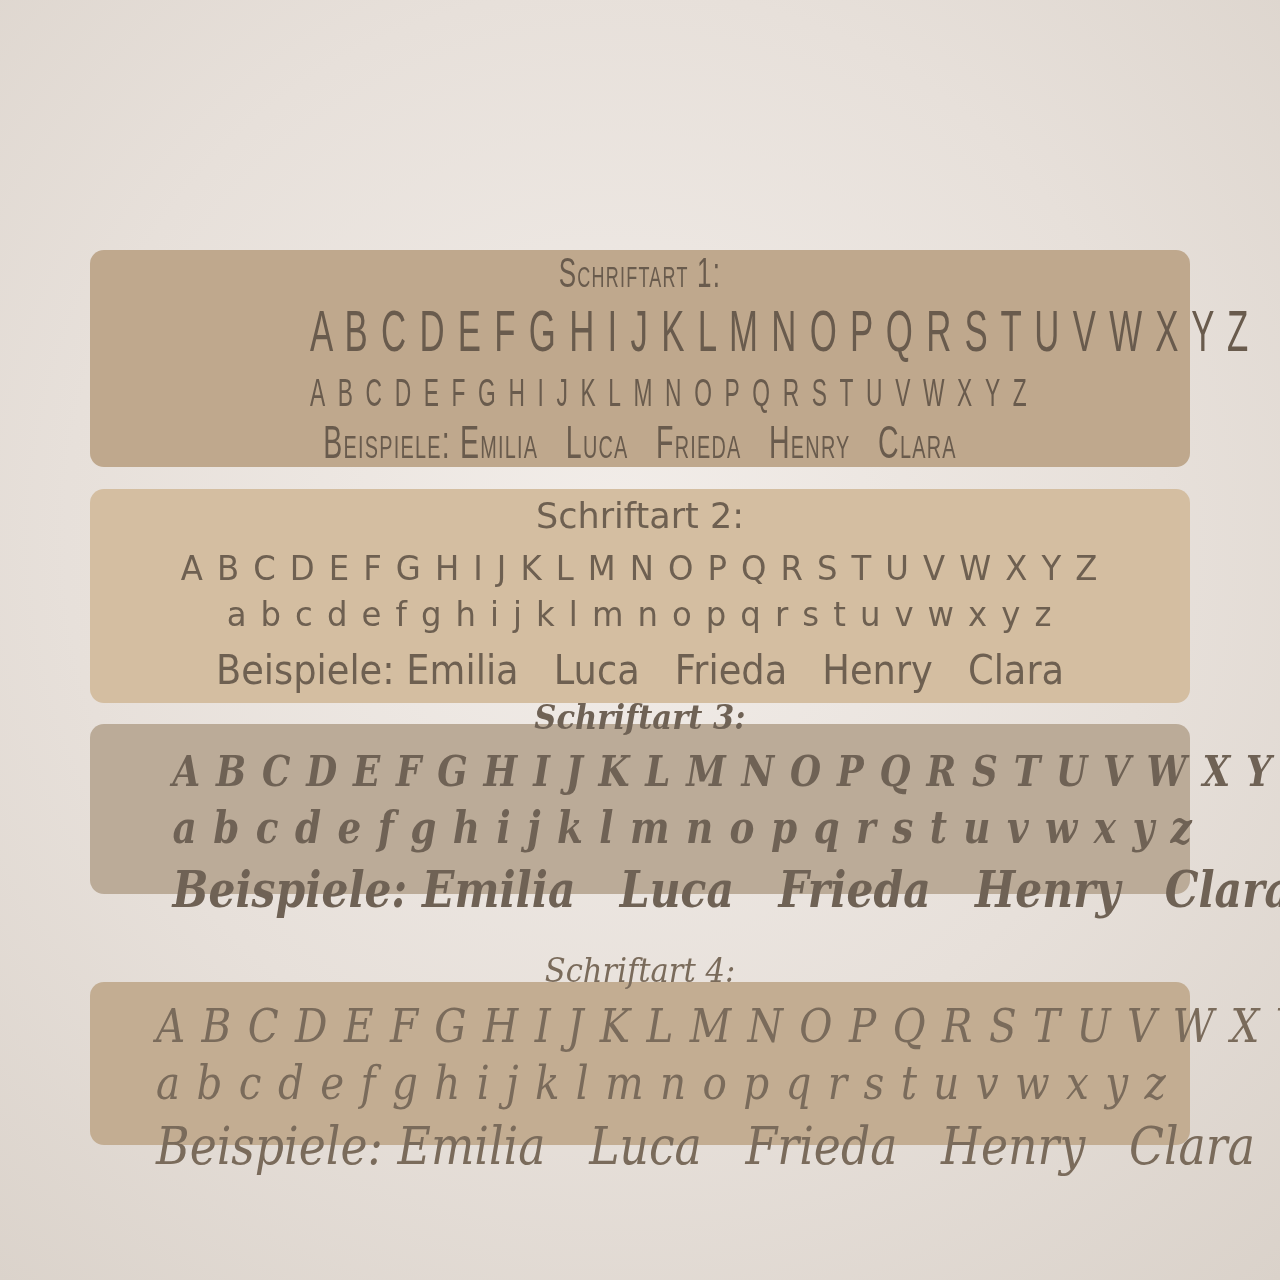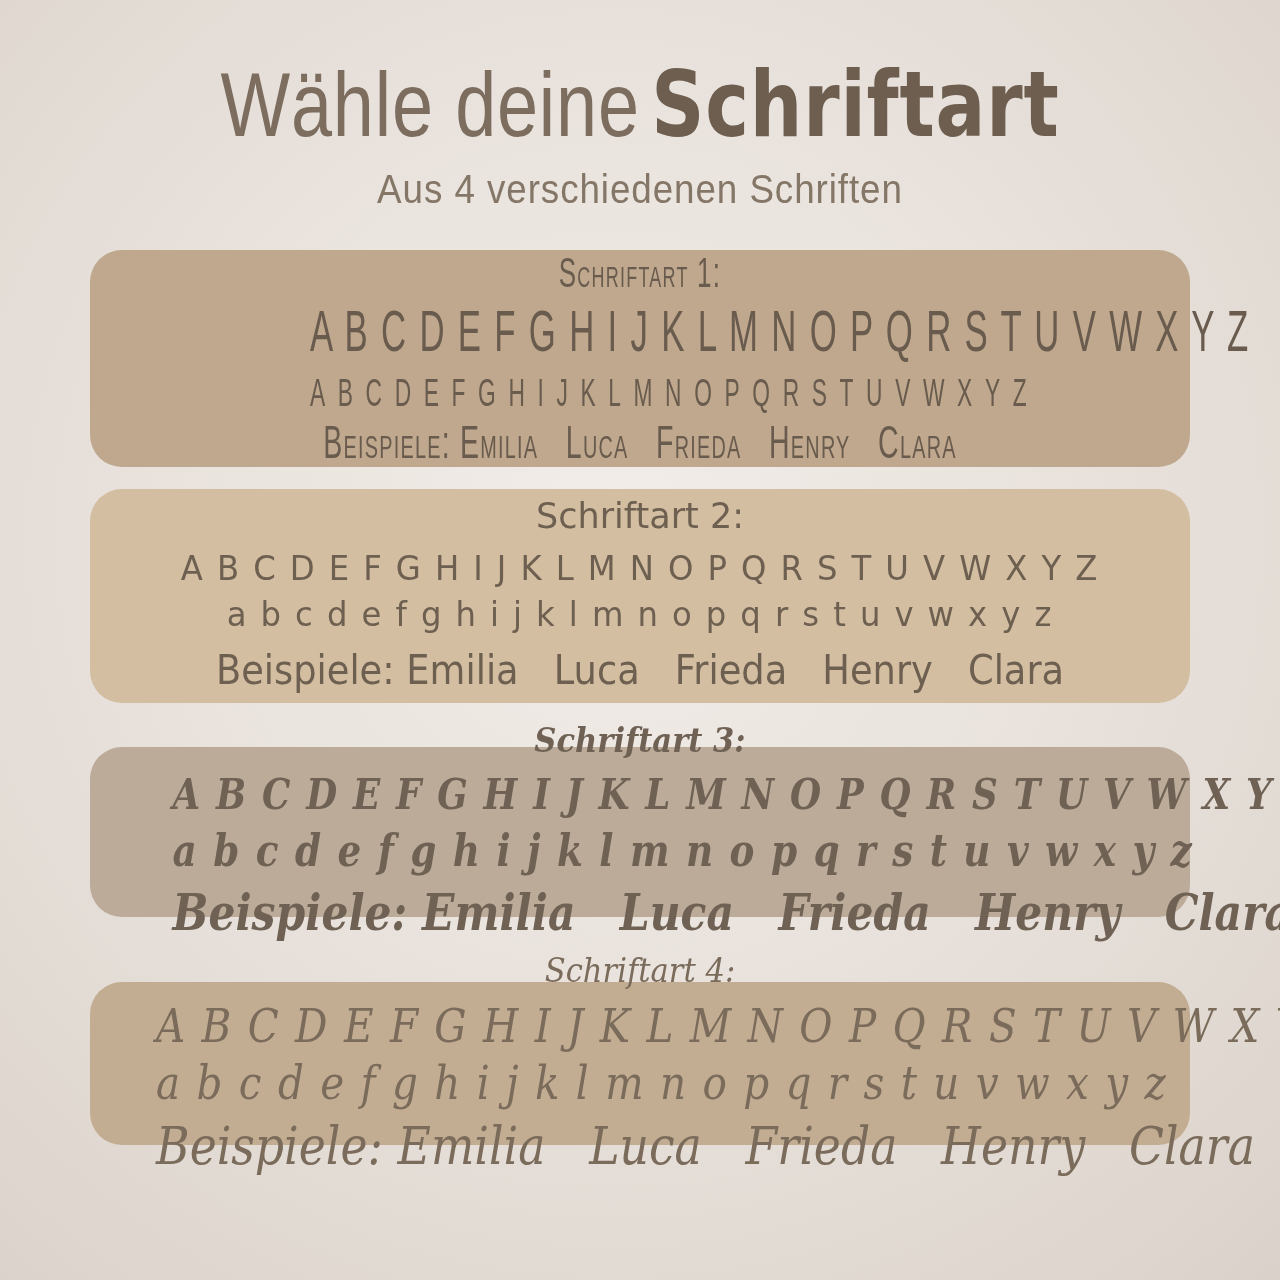--- a/index.html
+++ b/index.html
@@ -18,64 +18,60 @@
     white-space:nowrap;
   }
   .title .t1{color:#7c6d5f;font-family:"Liberation Sans",sans-serif;letter-spacing:1px;}
   .title .t2{color:#6d5e4f;font-family:"DejaVu Sans",sans-serif;font-weight:700;margin-left:14px;letter-spacing:1px;}
   .subtitle{
     display:block;margin:14px 0 0 0;font-size:40px;font-weight:400;color:#857768;
     transform:scaleX(0.92);transform-origin:50% 50%;letter-spacing:1px;
   }
   
   .card{
-    position:absolute;left:90px;width:1100px;border-radius:32px;
+    position:absolute;left:90px;width:1100px;border-radius:14px;
     display:flex;flex-direction:column;align-items:center;justify-content:center;
     box-sizing:border-box;
   }
   .line{display:block;width:100%;text-align:center;white-space:pre;
         transform:scaleX(var(--sx,1));transform-origin:50% 50%;}
   
   .card1{top:250px;height:217px;background:#bfa88d;}
   .card1 .line{font-family:"Liberation Sans",sans-serif;font-variant:small-caps;color:#695b4d;}
   .card1 .h  {--sx:0.62;font-size:42px;letter-spacing:2px;margin-bottom:4px;}
   .card1 .u  {--sx:0.60;font-size:58px;line-height:1.02;letter-spacing:3px;}
   .card1 .l  {--sx:0.60;font-size:54px;line-height:1.02;letter-spacing:3px;}
   .card1 .ex {--sx:0.62;font-size:46px;line-height:1.1;letter-spacing:2px;margin-top:2px;}
   
   .card2{top:489px;height:214px;background:#d4bea1;}
   .card2 .line{font-family:"DejaVu Sans",sans-serif;color:#6e6051;}
   .card2 .h  {font-size:35px;margin-bottom:10px;}
   .card2 .u  {--sx:0.95;font-size:34px;line-height:1.35;letter-spacing:2px;}
   .card2 .l  {--sx:0.95;font-size:34px;line-height:1.35;letter-spacing:2px;}
   .card2 .ex {--sx:0.92;font-size:40px;line-height:1.3;margin-top:6px;}
   
-  .card3{top:747px;height:170px;background:#bbab98;}
+  .card3{top:724px;height:170px;background:#bbab98;}
   .card3 .line{font-family:"DejaVu Serif",serif;font-style:italic;font-weight:700;color:#6f6255;}
   .card3 .h  {--sx:0.9;font-size:34px;margin-bottom:8px;}
   .card3 .u  {--sx:0.85;font-size:42px;line-height:1.3;letter-spacing:2px;}
   .card3 .l  {--sx:0.85;font-size:44px;line-height:1.3;letter-spacing:2px;}
   .card3 .ex {--sx:0.85;font-size:50px;line-height:1.25;margin-top:2px;}
   
   .card4{top:982px;height:163px;background:#c3ad92;}
   .card4 .line{font-family:"DejaVu Serif",serif;font-style:italic;font-weight:400;color:#7a6b5b;}
   .card4 .h  {--sx:0.9;font-size:34px;margin-bottom:8px;}
   .card4 .u  {--sx:0.88;font-size:46px;line-height:1.25;letter-spacing:2px;}
   .card4 .l  {--sx:0.88;font-size:46px;line-height:1.25;letter-spacing:2px;}
   .card4 .ex {--sx:0.88;font-size:52px;line-height:1.2;margin-top:2px;}
 </style>
 </head>
 <body>
 
 <div class="canvas">
 
-  <div class="hdr">
-    <h1 class="title"><span class="t1">Wähle deine</span><span class="t2">Schriftart</span></h1>
-    <p class="subtitle">Aus 4 verschiedenen Schriften</p>
-  </div>
 
   <section class="card card1">
     <div class="line h">Schriftart 1:</div>
     <div class="line u">A B C D E F G H I J K L M N O P Q R S T U V W X Y Z</div>
     <div class="line l">a b c d e f g h i j k l m n o p q r s t u v w x y z</div>
     <div class="line ex">Beispiele: Emilia   Luca   Frieda   Henry   Clara</div>
   </section>
 
   <section class="card card2">
     <div class="line h">Schriftart 2:</div>

